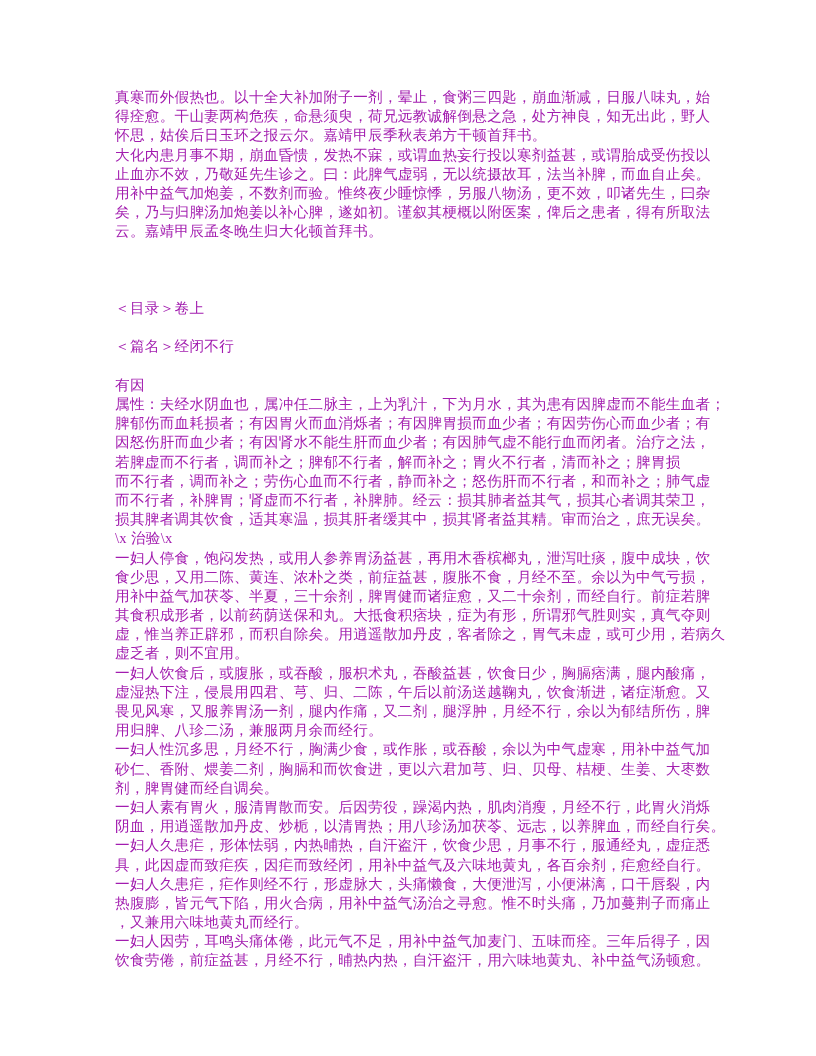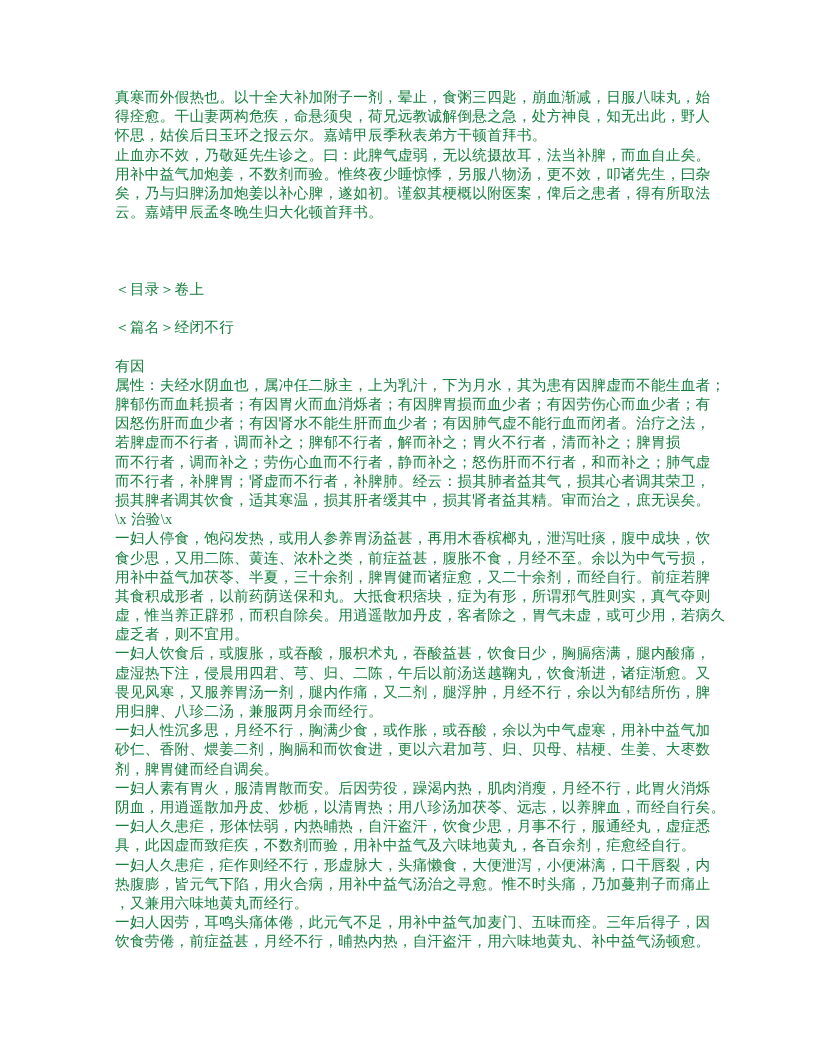--- a/index.html
+++ b/index.html
@@ -27,27 +27,28 @@
   }
   .line {
     white-space: pre;
     height: 19.2px;
   }
 </style>
 </head>
 <body>
 
 <div class="page">
-  <div class="doc" style="color: #15803d;">
+  <div class="doc" style="color: #a21caf;">
       <div>
         <div class="line">真寒而外假热也。以十全大补加附子一剂，晕止，食粥三四匙，崩血渐减，日服八味丸，始</div>
         <div class="line">得痊愈。干山妻两构危疾，命悬须臾，荷兄远教诚解倒悬之急，处方神良，知无出此，野人</div>
         <div class="line">怀思，姑俟后日玉环之报云尔。嘉靖甲辰季秋表弟方干顿首拜书。</div>
       </div>
       <div>
+        <div class="line">大化内患月事不期，崩血昏愦，发热不寐，或谓血热妄行投以寒剂益甚，或谓胎成受伤投以</div>
         <div class="line">止血亦不效，乃敬延先生诊之。曰：此脾气虚弱，无以统摄故耳，法当补脾，而血自止矣。</div>
         <div class="line">用补中益气加炮姜，不数剂而验。惟终夜少睡惊悸，另服八物汤，更不效，叩诸先生，曰杂</div>
         <div class="line">矣，乃与归脾汤加炮姜以补心脾，遂如初。谨叙其梗概以附医案，俾后之患者，得有所取法</div>
         <div class="line">云。嘉靖甲辰孟冬晚生归大化顿首拜书。</div>
       </div>
       <div>
         <div class="line">&nbsp;</div>
         <div class="line">&nbsp;</div>
         <div class="line">&nbsp;</div>
       </div>
@@ -94,21 +95,21 @@
         <div class="line">一妇人性沉多思，月经不行，胸满少食，或作胀，或吞酸，余以为中气虚寒，用补中益气加</div>
         <div class="line">砂仁、香附、煨姜二剂，胸膈和而饮食进，更以六君加芎、归、贝母、桔梗、生姜、大枣数</div>
         <div class="line">剂，脾胃健而经自调矣。</div>
       </div>
       <div>
         <div class="line">一妇人素有胃火，服清胃散而安。后因劳役，躁渴内热，肌肉消瘦，月经不行，此胃火消烁</div>
         <div class="line">阴血，用逍遥散加丹皮、炒栀，以清胃热；用八珍汤加茯苓、远志，以养脾血，而经自行矣。</div>
       </div>
       <div>
         <div class="line">一妇人久患疟，形体怯弱，内热晡热，自汗盗汗，饮食少思，月事不行，服通经丸，虚症悉</div>
-        <div class="line">具，此因虚而致疟疾，不数剂而验，用补中益气及六味地黄丸，各百余剂，疟愈经自行。</div>
+        <div class="line">具，此因虚而致疟疾，因疟而致经闭，用补中益气及六味地黄丸，各百余剂，疟愈经自行。</div>
       </div>
       <div>
         <div class="line">一妇人久患疟，疟作则经不行，形虚脉大，头痛懒食，大便泄泻，小便淋漓，口干唇裂，内</div>
         <div class="line">热腹膨，皆元气下陷，用火合病，用补中益气汤治之寻愈。惟不时头痛，乃加蔓荆子而痛止</div>
         <div class="line">，又兼用六味地黄丸而经行。</div>
       </div>
       <div>
         <div class="line">一妇人因劳，耳鸣头痛体倦，此元气不足，用补中益气加麦门、五味而痊。三年后得子，因</div>
         <div class="line">饮食劳倦，前症益甚，月经不行，晡热内热，自汗盗汗，用六味地黄丸、补中益气汤顿愈。</div>
       </div>

